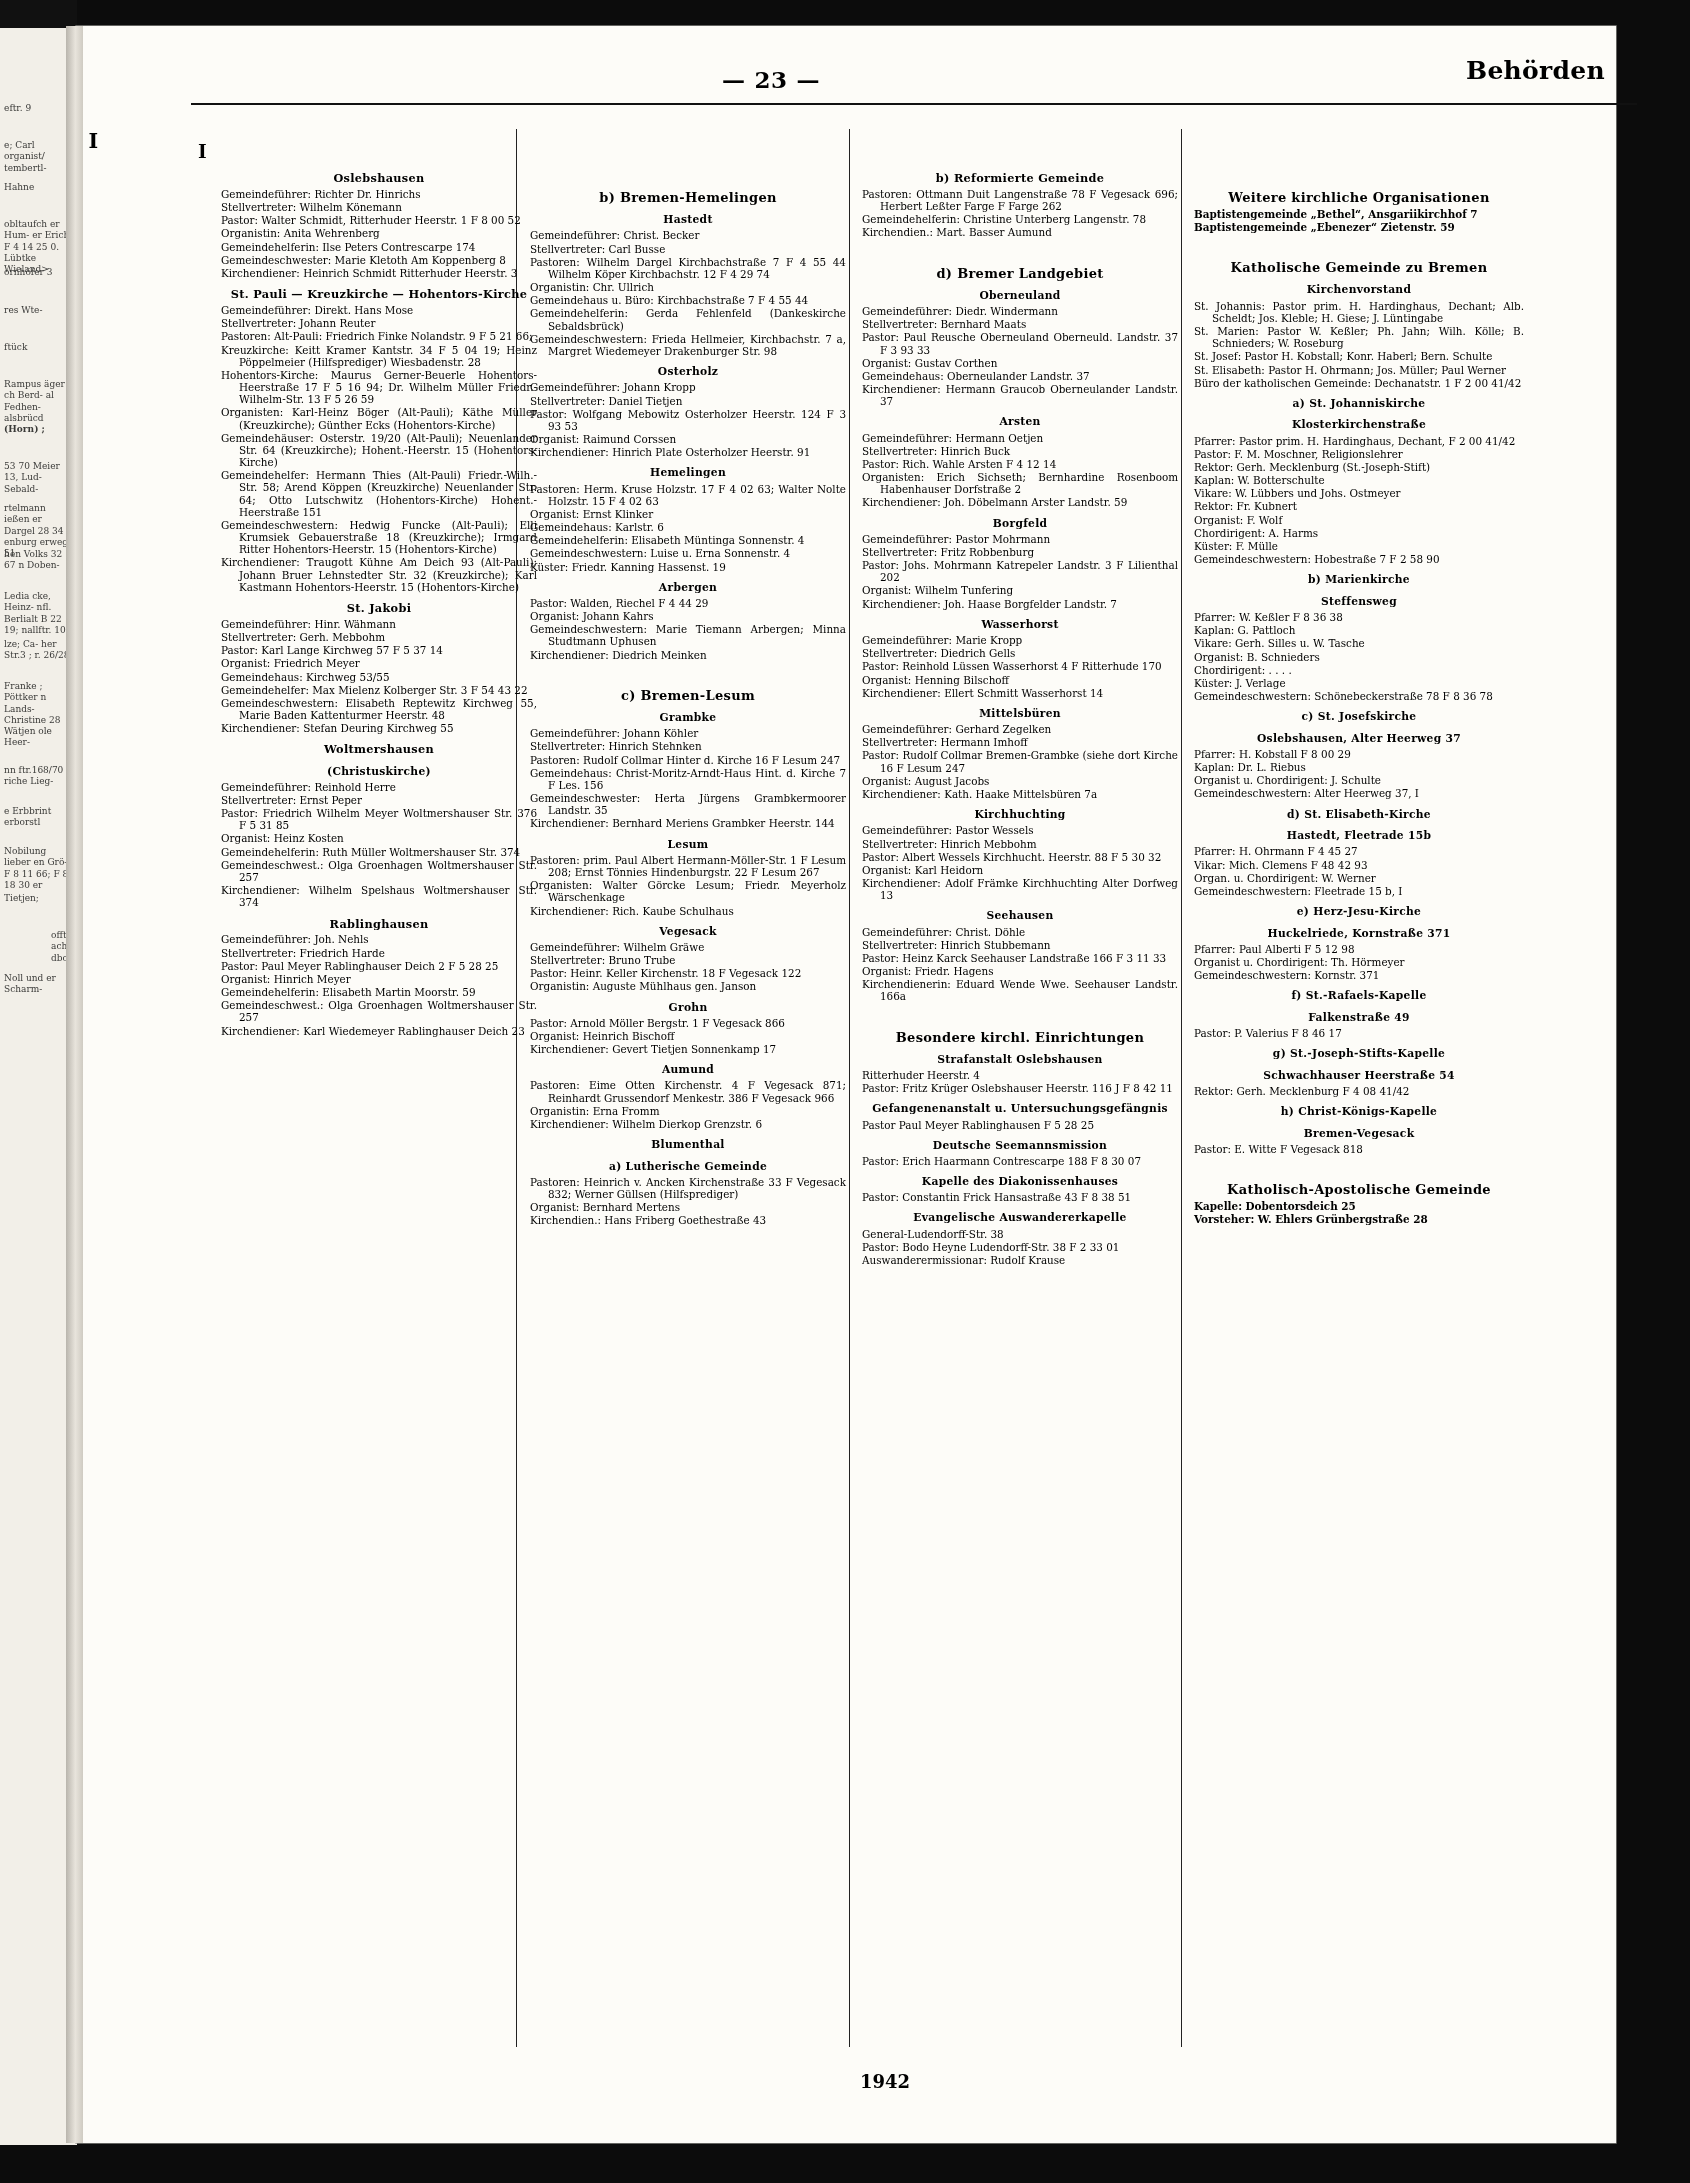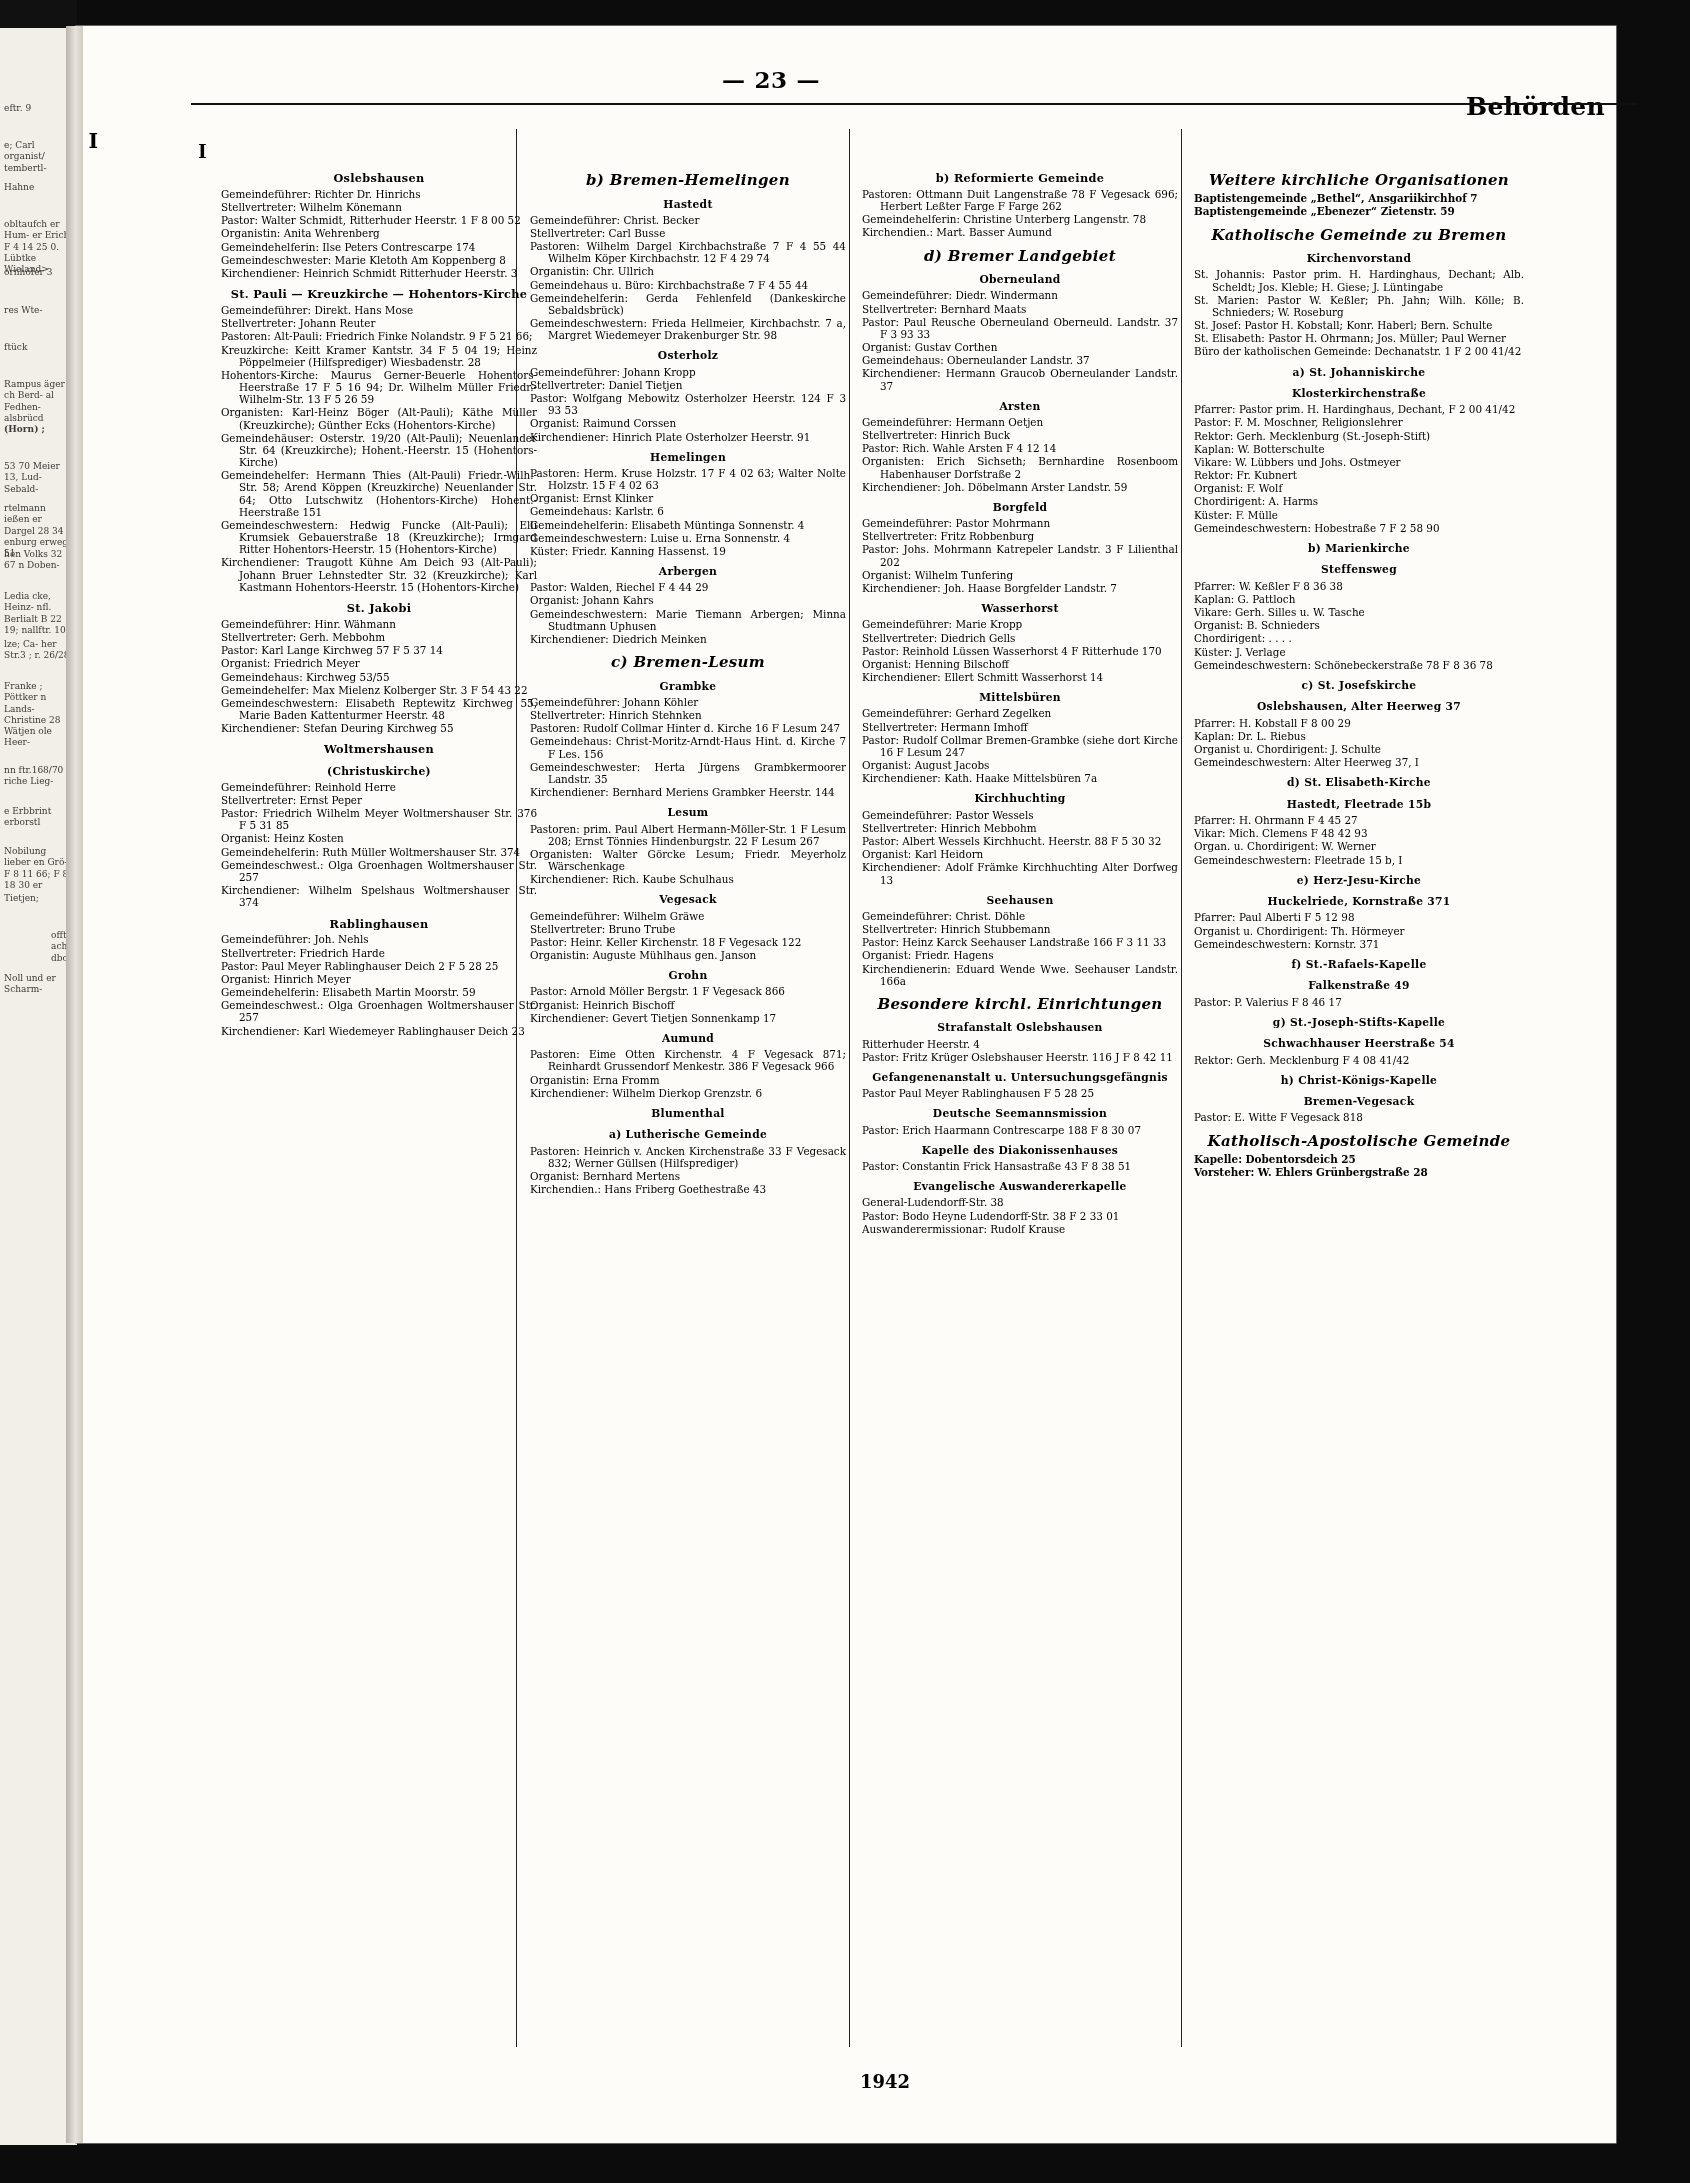--- a/index.html
+++ b/index.html
@@ -11,40 +11,40 @@
   #leftstrip{position:absolute;left:0;top:0;width:77px;height:1876px;background:#111;}
   #lpage{position:absolute;left:0px;top:27.5px;width:77px;height:2117px;background:#f2efe8;}
   #gutter{position:absolute;left:66px;top:26px;width:16.5px;height:2117px;
           background:linear-gradient(90deg,#b9b5ad,#e8e4dc 55%,#cfcbc2);}
 
   
   #header{position:absolute;left:117px;top:41px;width:1444px;height:37px;}
   #pagenum{position:absolute;left:646px;top:40px;font-size:23px;font-weight:bold;
            letter-spacing:0.7px;font-family:"DejaVu Serif",serif;}
   #behorden{position:absolute;right:11px;top:30px;font-size:25px;font-weight:bold;
-            font-family:"DejaVu Serif",serif;letter-spacing:0.3px;margin-top:36px;}
+            font-family:"DejaVu Serif",serif;letter-spacing:0.3px;}
   #ruleTop{position:absolute;left:115px;top:77px;width:1446px;height:2.1px;background:#111;}
 
   
   #romanI{position:absolute;left:12.4px;top:103px;font-size:20.6px;font-weight:bold;}
   #romanI2{position:absolute;left:122px;top:115px;font-size:18.6px;font-weight:bold;}
 
   
   .col{position:absolute;top:137px;width:316px;font-size:10.4px;line-height:1.17;
        text-align:justify;}
   #c1{left:121px;margin-left:24px;}
   #c2{left:454px;}
   #c3{left:786px;}
   #c4{left:1118px;width:330px;}
   .vr{position:absolute;top:103px;width:1.4px;height:1918px;background:#222;}
   #v1{left:440px;} #v2{left:773px;} #v3{left:1105px;}
 
   .hd{font-weight:bold;text-align:center;margin:9px 0 2.7px;font-size:11.3px;
       letter-spacing:0.3px;}
-  .hd.big{font-size:15px;margin-top:9px;font-style:italic;}
+  .hd.big{font-size:13px;margin-top:27px;}
   .hd.sm{font-size:10.7px;}
   .e{margin:0 0 1px 0;padding-left:18px;text-indent:-18px;}
   .b{font-weight:bold;}
 
   #yr{position:absolute;left:784px;top:2045px;font-size:18px;font-weight:bold;}
 
   
   .ls{position:absolute;left:4.1px;width:69px;font-size:9px;line-height:1.25;color:#3a3a38;}
 </style>
 </head>

